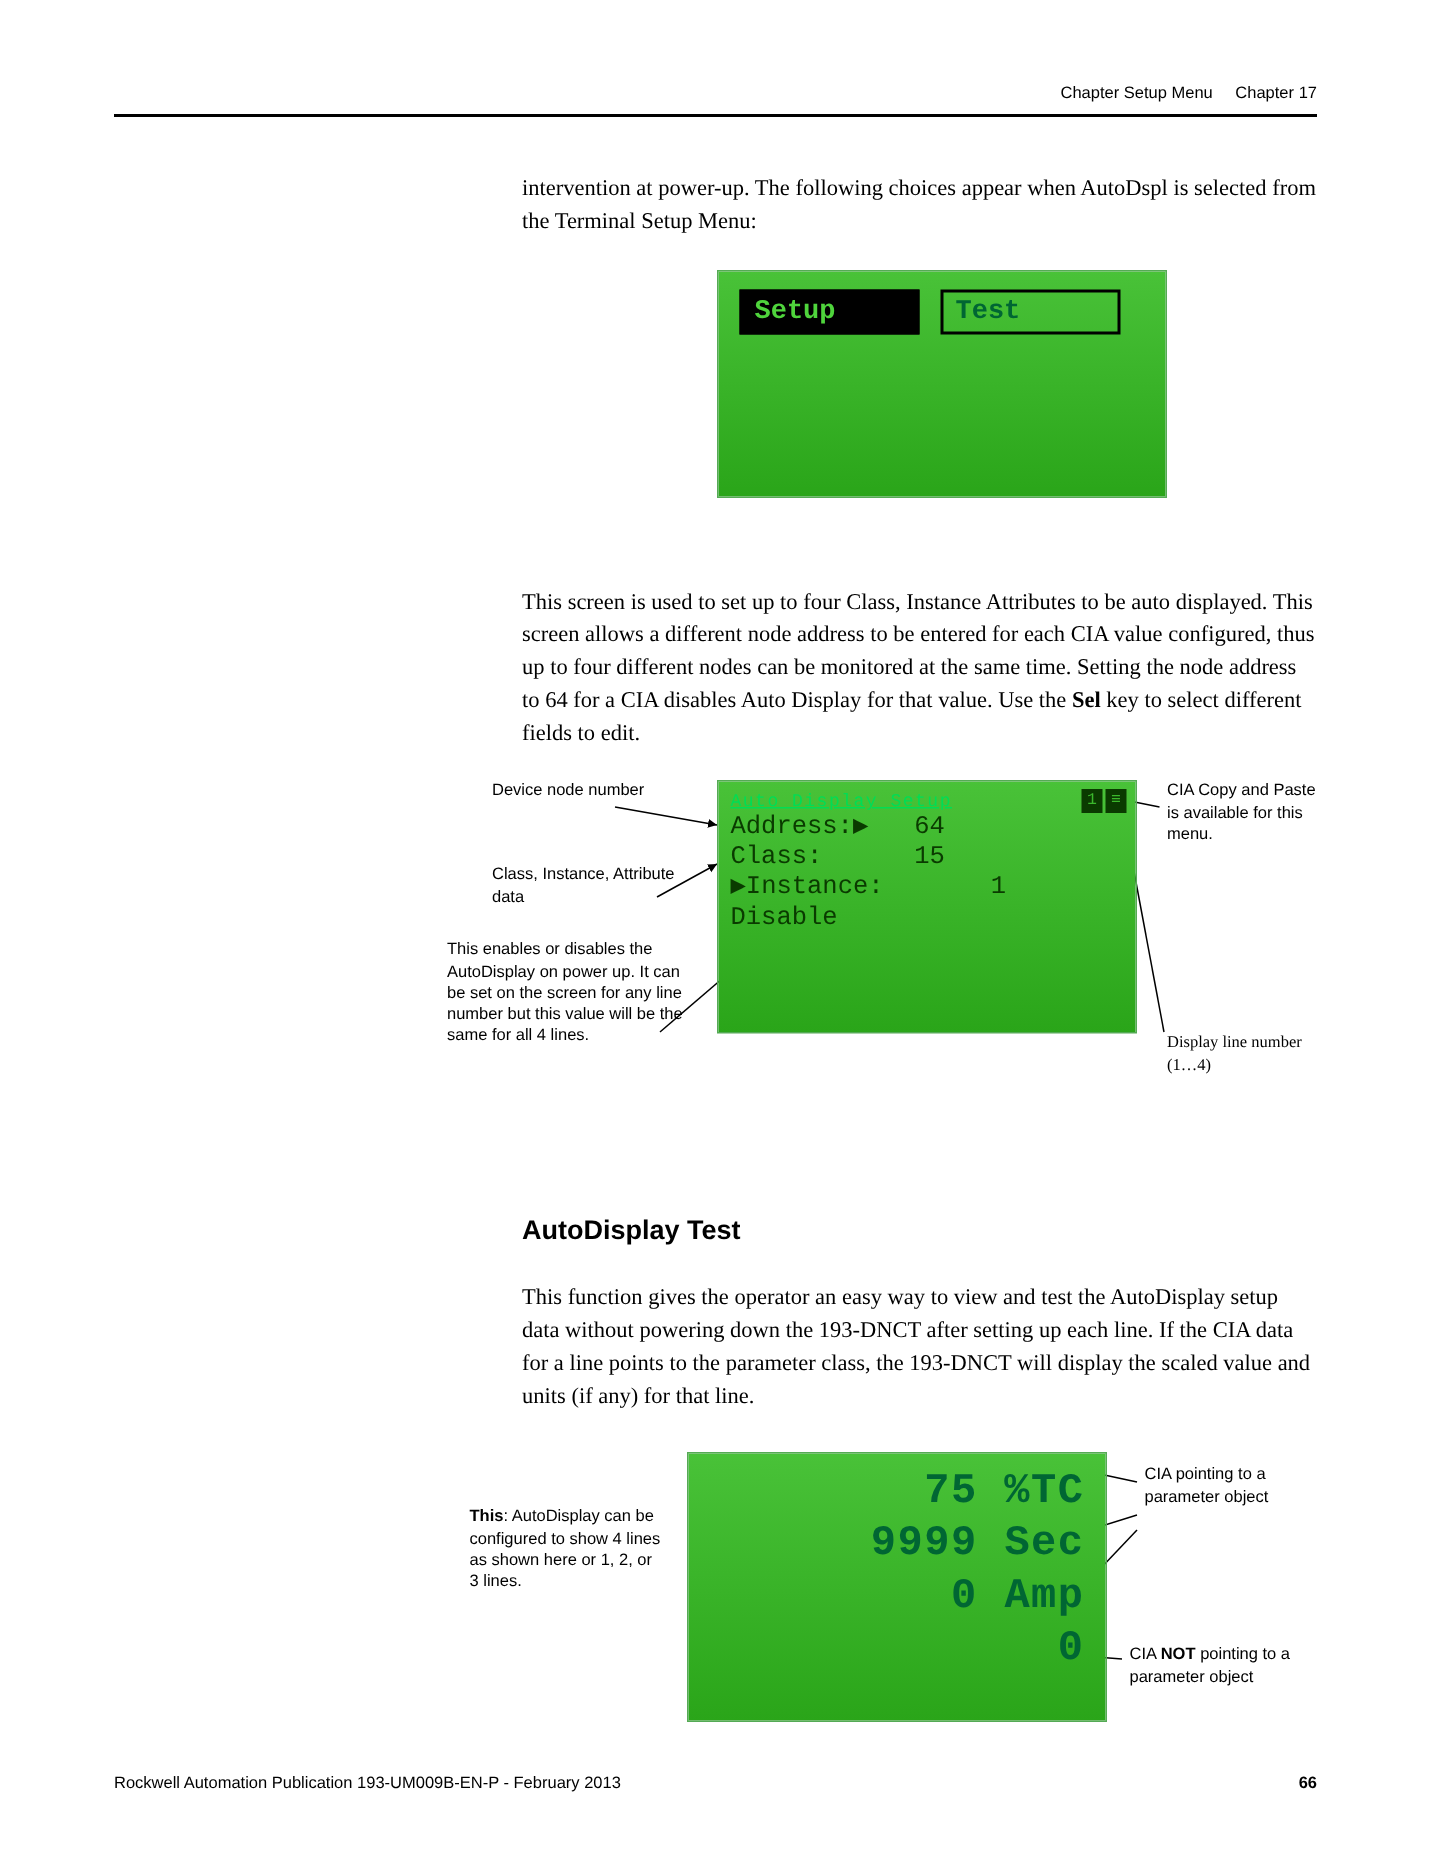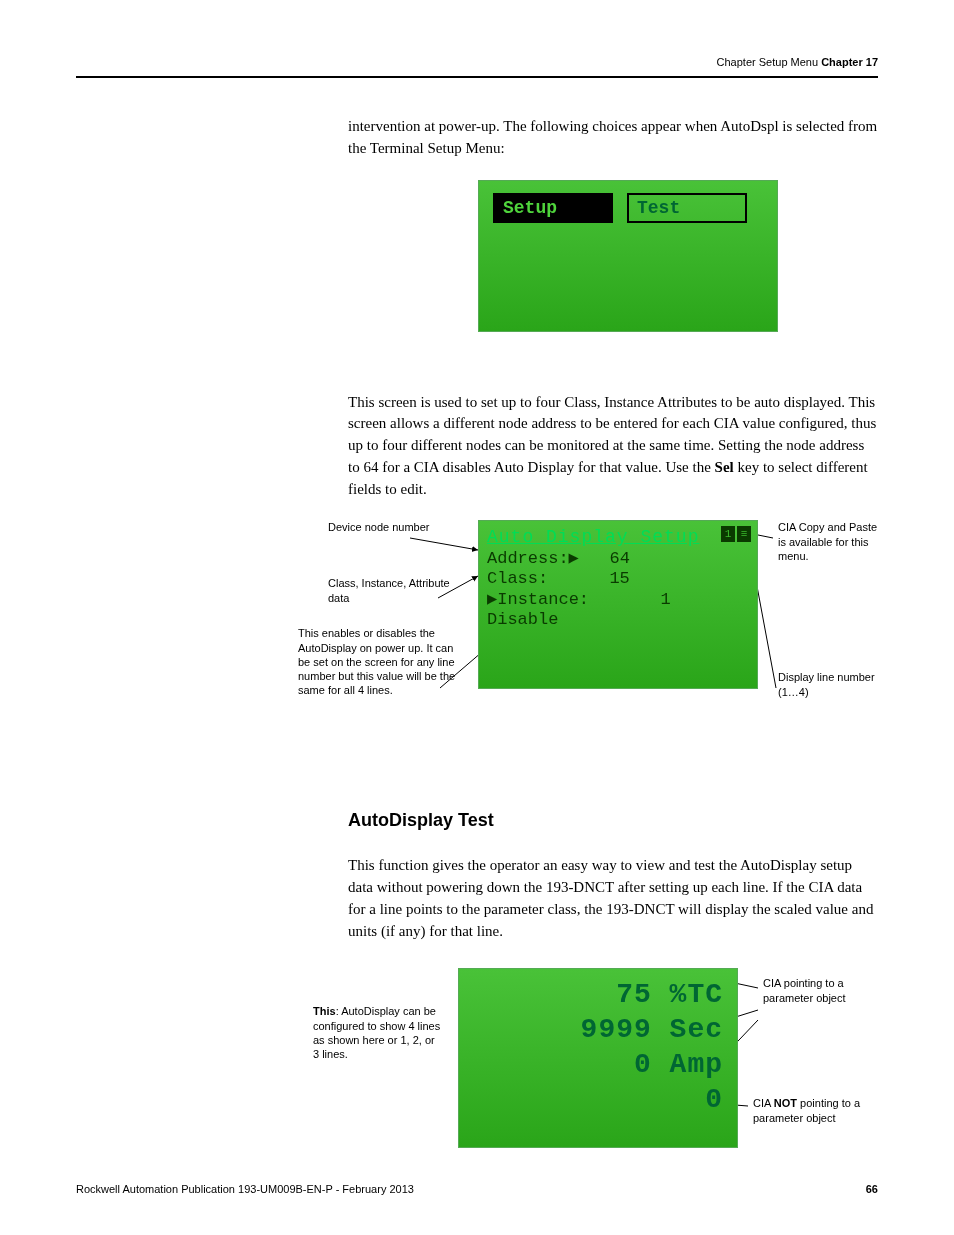--- a/index.html
+++ b/index.html
@@ -18,21 +18,21 @@
   }
   .header {
     text-align: right;
     font-family: Arial, Helvetica, sans-serif;
     font-size: 11px;
     padding-bottom: 8px;
     border-bottom: 2px solid #000;
     margin-bottom: 38px;
   }
   .header .sec { font-weight: normal; }
-  .header .chap { font-weight: bold; margin-left: 0; }
+  .header .chap { font-weight: normal; margin-left: 12px; }
   .content-col {
     margin-left: 272px;
     width: 530px;
   }
   .body-text {
     font-size: 15px;
     line-height: 1.45;
     margin-bottom: 20px;
   }
   .h2 {
@@ -69,21 +69,21 @@
     position: relative;
     margin: 0 0 60px -20px;
     height: 230px;
   }
   .lcd2 {
     position:absolute; left:150px; top:0;
     width:280px; height:169px;
     padding:6px 8px;
     line-height:1.2;
   }
-  .lcd2 .title { text-decoration:underline; color:#0d5; font-size:18px; letter-spacing:1px; white-space:nowrap;}
+  .lcd2 .title { text-decoration:underline; color:#0d5; font-size:12px; letter-spacing:1px; white-space:nowrap;}
   .lcd2 .line { font-size:17px; color:#0a3b00; white-space:pre;}
   .lcd-corner { position:absolute; top:5px; right:6px; display:flex; gap:2px; }
   .corner-sq { width:14px; height:16px; background:#0a3b00; color:#3bb92c; font-size:11px; display:flex;align-items:center;justify-content:center;}
 
   .callout {
     position:absolute;
     font-family: Arial, Helvetica, sans-serif;
     font-size:11px;
     line-height:1.3;
     width:140px;
@@ -150,21 +150,21 @@
           <line x1="110" y1="78" x2="150" y2="56" stroke="#000" stroke-width="1" marker-end="url(#ah)"></line>
           <line x1="112" y1="168" x2="168" y2="120" stroke="#000" stroke-width="1" marker-end="url(#ah)"></line>
           <line x1="445" y1="18" x2="415" y2="12" stroke="#000" stroke-width="1" marker-end="url(#ah)"></line>
           <line x1="448" y1="168" x2="420" y2="18" stroke="#000" stroke-width="1" marker-end="url(#ah)"></line>
         </svg>
 
         <div class="callout left" style="left:0; top:0;">Device node number</div>
         <div class="callout left" style="left:0; top:56px;">Class, Instance, Attribute data</div>
         <div class="callout left" style="left:-30px; top:106px; width:170px;">This enables or disables the AutoDisplay on power up. It can be set on the screen for any line number but this value will be the same for all 4 lines.</div>
         <div class="callout right" style="left:450px; top:0; width:100px;">CIA Copy and Paste is available for this menu.</div>
-        <div class="callout right" style="left:450px; top:150px; width:100px;">Display line number (1…4)</div>
+        <div class="callout right" style="left:450px; top:168px; width:100px;font-family:Liberation Serif, serif;">Display line number (1…4)</div>
 
         <div class="lcd lcd2">
           <div class="lcd-corner">
             <div class="corner-sq">1</div>
             <div class="corner-sq">≡</div>
           </div>
           <div class="title">Auto Display Setup</div>
           <div class="line">Address:▶   64</div>
           <div class="line">Class:      15</div>
           <div class="line">▶Instance:       1</div>

